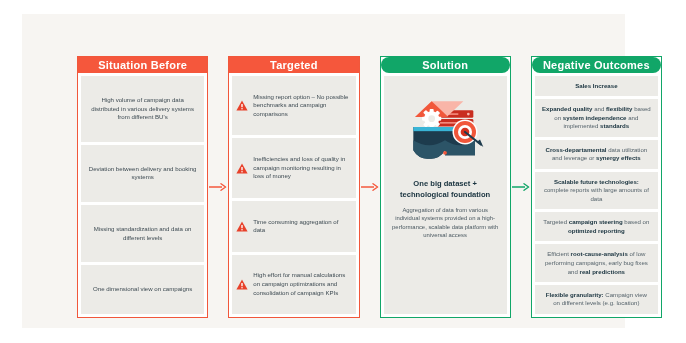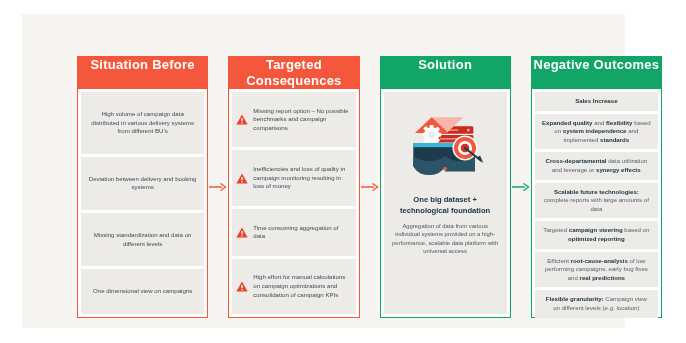--- a/index.html
+++ b/index.html
@@ -27,31 +27,31 @@
     position:relative;
     width:133px;
     border:1.5px solid #f1573b;
     background:#ffffff;
     box-sizing:border-box;
     display:flex;
     flex-direction:column;
   }
   .col.green{border-color:#11a668;}
   .col-head{
-    height:32px;
+    height:16px;
     line-height:16px;
     text-align:center;
     color:#ffffff;
-    font-size:13px;
+    font-size:11px;
     font-weight:bold;
     letter-spacing:.25px;
     background:#f5573c;
     flex:0 0 auto;
   }
-  .col.green .col-head{background:#11a668;}
+  .col.green .col-head{background:#11a668;border-radius:8px;}
   .col-body{
     flex:1 1 auto;
     display:flex;
     flex-direction:column;
     padding:3px;
     gap:3px;
     box-sizing:border-box;
   }
   .card{
     background:#ecebe7;

